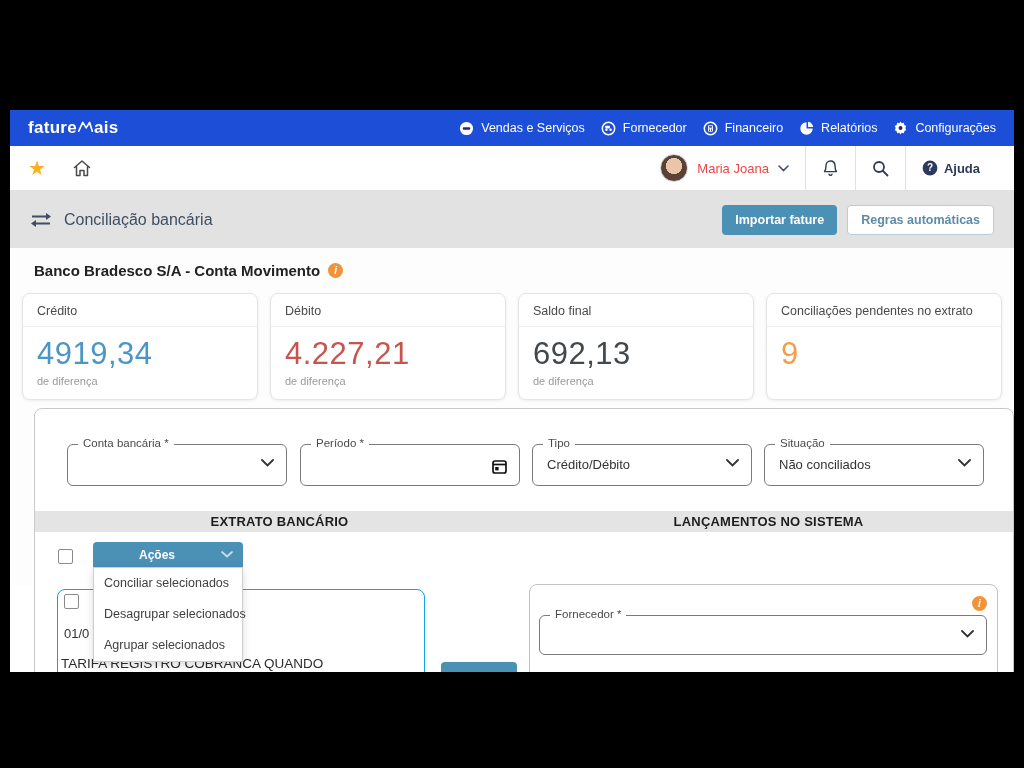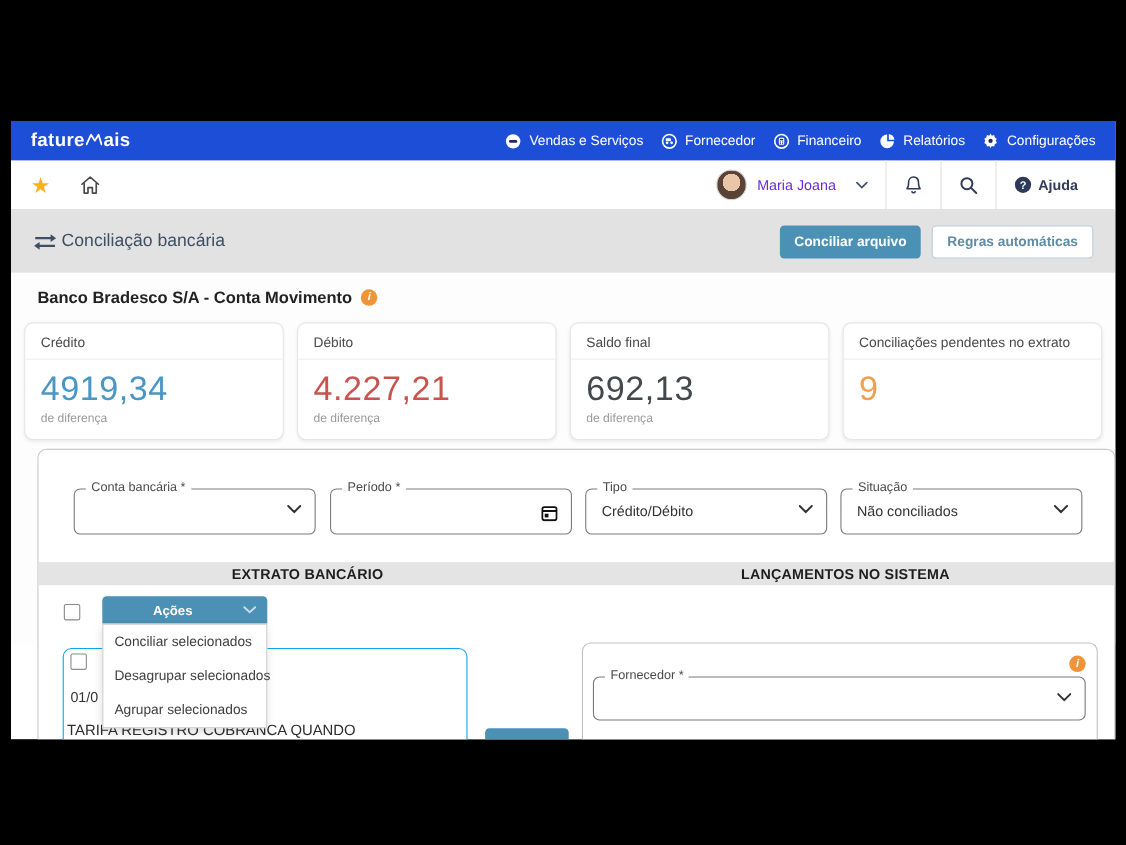--- a/index.html
+++ b/index.html
@@ -15,26 +15,26 @@
 
   
   .toolbar { height:45px; background:#fff; border-bottom:1px solid #e0e0e0; display:flex; align-items:center; padding:0 18px; }
   .tb-star { font-size:20px; color:#FFB020; margin-right:26px; }
   .tb-right { margin-left:auto; display:flex; align-items:center; height:100%; }
   .tb-seg { display:flex; align-items:center; padding:0 16px; height:100%; border-left:1px solid #e0e0e0; color:#2e3a59; }
   .tb-seg.first { border-left:none; }
   .avatar { width:28px; height:28px; border-radius:50%; margin-right:9px;
             background: radial-gradient(circle at 50% 42%, #e9c6a9 0 40%, #5a4336 41% 100%);
             border:1px solid #d5d5d5; }
-  .user-name { font-size:13px; color:#6d28d9; margin-right:18px; }
+  .user-name { font-size:13px; color:#ef4444; margin-right:9px; }
   .help-label { font-size:13px; color:#2e3a59; font-weight:bold; margin-left:6px; }
 
   
   .titlebar { height:57px; background:#e2e2e2; display:flex; align-items:center; padding:0 20px; }
-  .page-title { font-size:16px; color:#3e4f63; margin-left:4px; }
+  .page-title { font-size:16px; color:#3e4f63; margin-left:12px; }
   .titlebar-buttons { margin-left:auto; display:flex; gap:10px; }
   .btn-primary { background:#4b90b5; color:#fff; font-weight:bold; font-size:12.5px; border:none;
                  border-radius:4px; padding:7px 13px; cursor:pointer; }
   .btn-outline { background:#fff; color:#5e8ca6; font-weight:bold; font-size:12.5px;
                  border:1px solid #b9cdd9; border-radius:4px; padding:7px 13px; cursor:pointer; }
 
   
   .content { position:relative; height:337px; background:#fdfdfd; }
   .bank-title { position:absolute; left:24px; top:14px; font-size:15px; font-weight:bold; color:#222; display:flex; align-items:center; gap:8px; }
   .info-icon { width:15px; height:15px; border-radius:50%; background:#f0943a; color:#fff; font-size:10px; font-weight:bold;
@@ -187,21 +187,21 @@
 
   <div class="titlebar">
     <svg width="22" height="16" viewBox="0 0 22 16">
       <line x1="2" y1="4.5" x2="17" y2="4.5" stroke="#3e4f63" stroke-width="2"></line>
       <polygon points="16,1 21,4.5 16,8" fill="#3e4f63"></polygon>
       <line x1="5" y1="11.5" x2="20" y2="11.5" stroke="#3e4f63" stroke-width="2"></line>
       <polygon points="6,8 1,11.5 6,15" fill="#3e4f63"></polygon>
     </svg>
     <span class="page-title">Conciliação bancária</span>
     <div class="titlebar-buttons">
-      <button class="btn-primary">Conciliar arquivo</button>
+      <button class="btn-primary">Importar fature</button>
       <button class="btn-outline">Regras automáticas</button>
     </div>
   </div>
 
   <div class="content">
 
     <div class="bank-title">
       <span>Banco Bradesco S/A - Conta Movimento</span>
       <span class="info-icon">i</span>
     </div>

